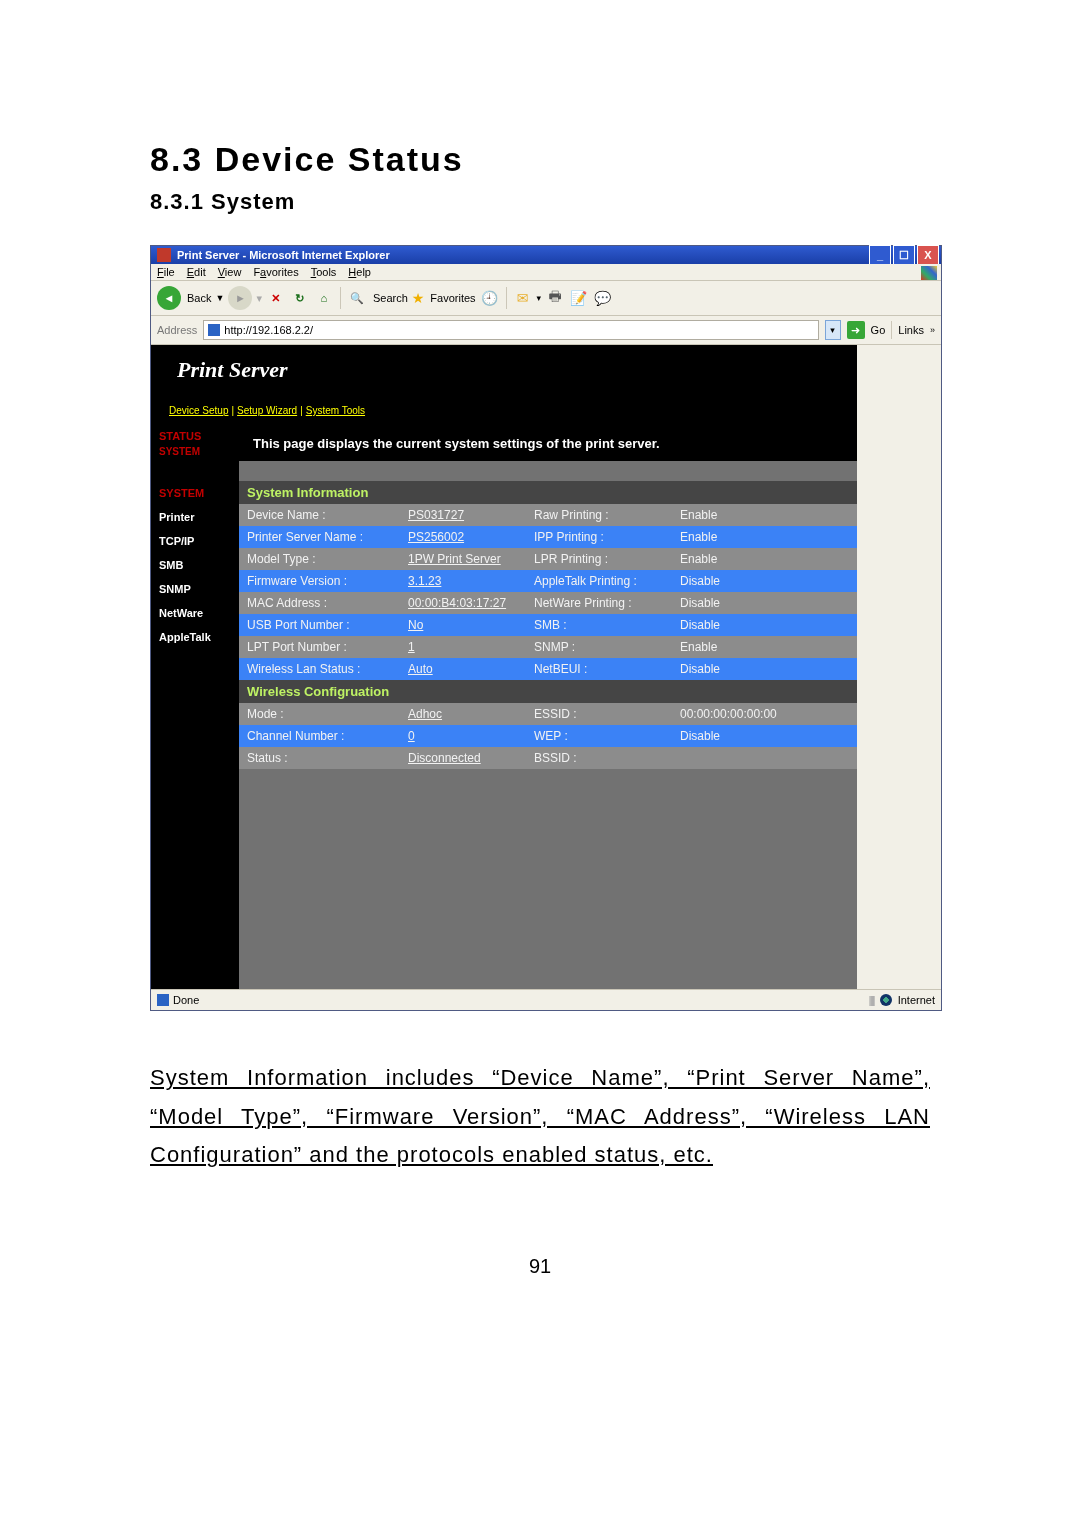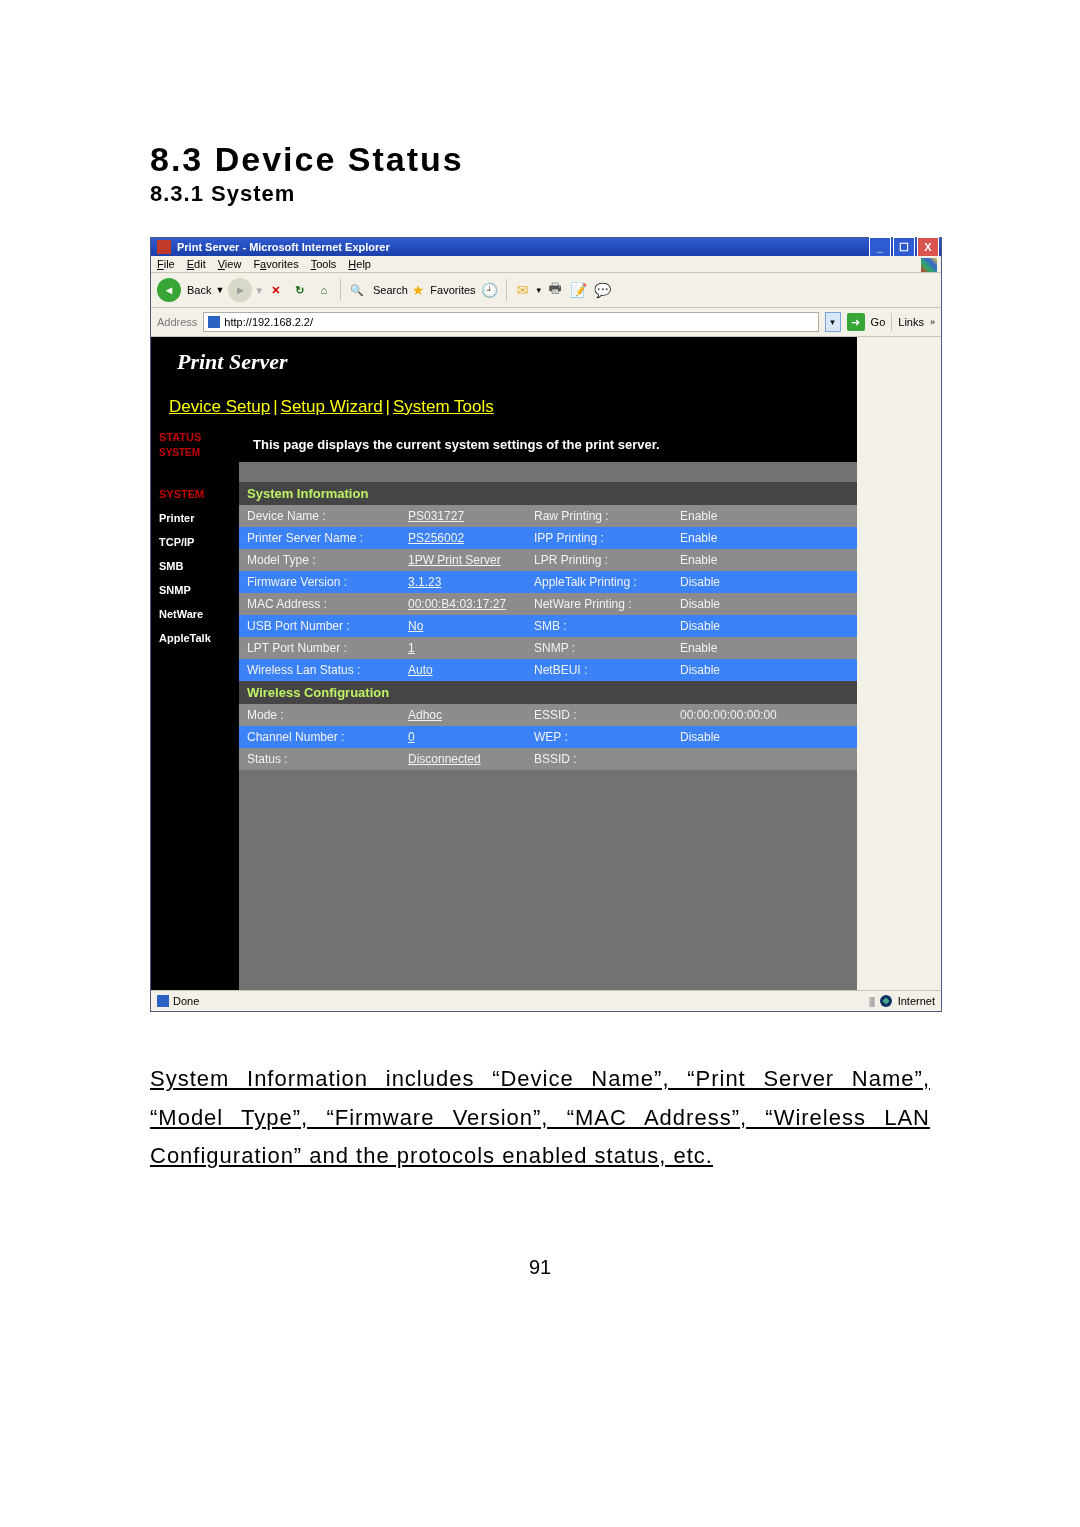--- a/index.html
+++ b/index.html
@@ -9,21 +9,21 @@
       font-family: Arial, Helvetica, sans-serif;
       width: 1080px;
     }
     .page {
       padding: 140px 150px 60px 150px;
     }
     .h1 {
       font-size: 34px;
       font-weight: bold;
       letter-spacing: 2px;
-      margin-bottom: 2px;
+      margin-bottom: 10px;
     }
     .h2 {
       font-size: 22px;
       font-weight: bold;
       letter-spacing: 1px;
       margin-bottom: 30px;
     }
 
     
     .browser {
@@ -143,21 +143,21 @@
       padding-left: 26px;
       font-size: 22px;
       font-style: italic;
       font-weight: bold;
       font-family: Georgia, serif;
     }
     .nav-links {
       background: #000;
       color: #ff0;
       padding: 10px 0 10px 18px;
-      font-size: 17px;
+      font-size: 10px;
     }
     .nav-links a {
       color: #ff0;
       text-decoration: underline;
     }
     .nav-links .sep { color:#ff0; padding:0 3px; }
 
     .sidebar {
       width: 88px;
       background: #000;

